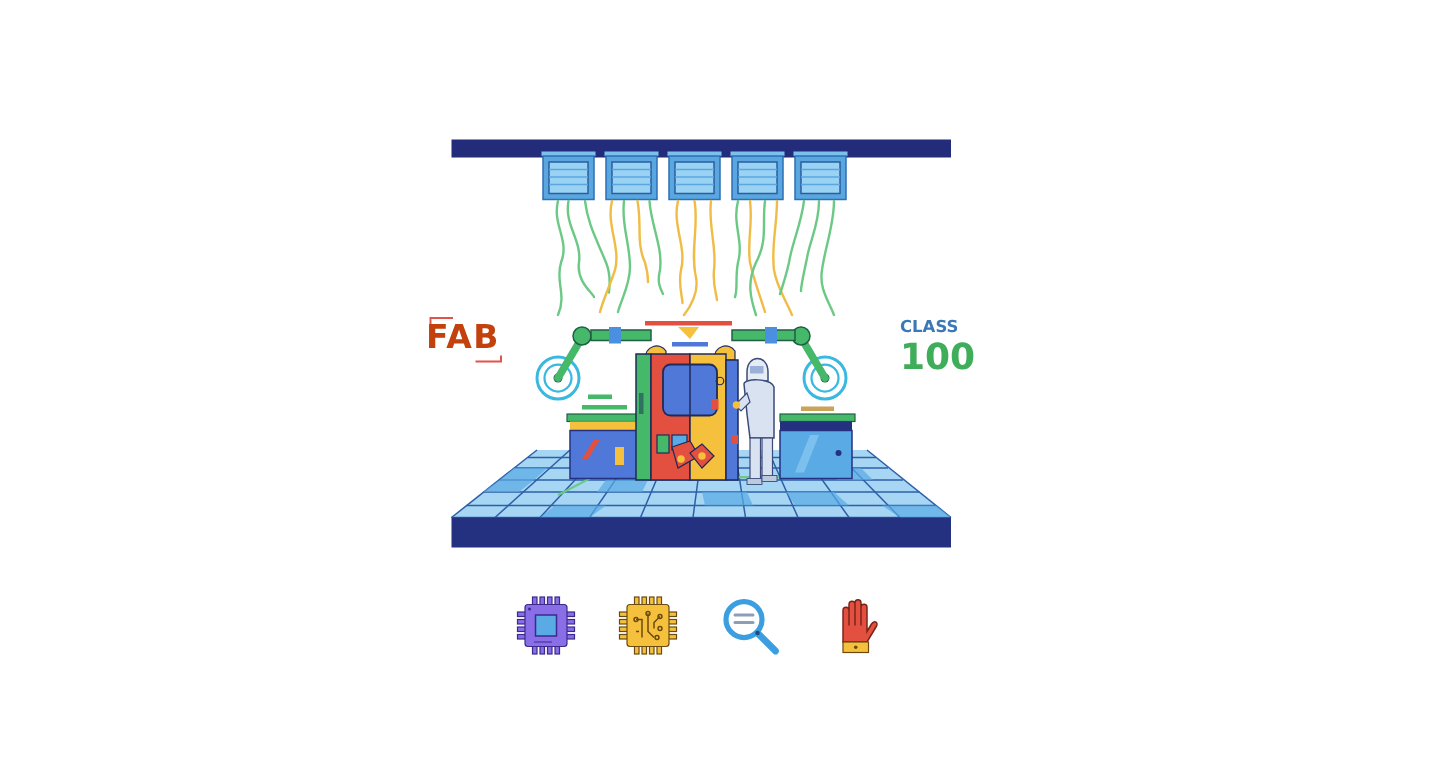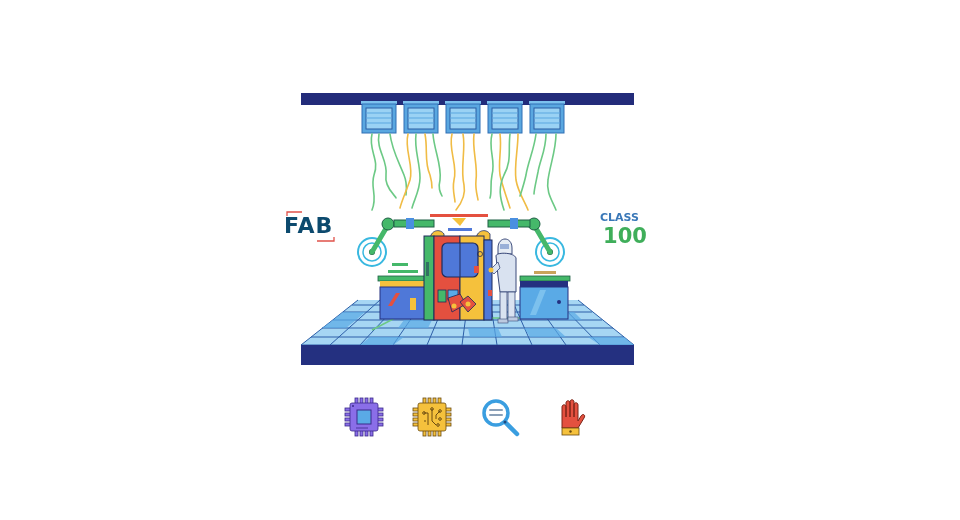--- a/index.html
+++ b/index.html
@@ -1,20 +1,20 @@
 <!DOCTYPE html>
 <html><head>
 <meta charset="utf-8">
 <style>
   html,body{margin:0;padding:0;background:#ffffff;}
   body{width:960px;height:520px;position:relative;overflow:hidden;font-family:"Liberation Sans",sans-serif;}
   .scene{position:absolute;left:0;top:0;width:960px;height:520px;}
-  .lbl-fab{position:absolute;left:284px;top:213px;font-family:"DejaVu Sans",sans-serif;font-weight:bold;font-size:22px;color:#0c4a6e;letter-spacing:1px;}
+  .lbl-fab{position:absolute;left:284px;top:213px;font-family:"DejaVu Sans",sans-serif;font-weight:bold;font-size:22px;color:#c2410c;letter-spacing:1px;}
   .lbl-class{position:absolute;left:600px;top:211px;width:50px;text-align:left;font-family:"DejaVu Sans",sans-serif;font-weight:bold;font-size:11px;color:#3a78b8;}
-  .lbl-100{position:absolute;left:600px;top:224px;width:50px;text-align:center;font-family:"DejaVu Sans",sans-serif;font-weight:bold;font-size:21px;color:#3fae5a;}
+  .lbl-100{position:absolute;left:600px;top:224px;width:50px;text-align:center;font-family:"DejaVu Sans",sans-serif;font-weight:bold;font-size:24px;color:#3fae5a;}
   .icon{position:absolute;width:44px;height:44px;}
 </style>
 </head>
 <body>
 
 <div class="scene">
 <svg width="960" height="520" viewBox="0 0 960 520" xmlns="http://www.w3.org/2000/svg">
 
   <rect x="301" y="93" width="333" height="12" fill="#232c7a"></rect>
 

